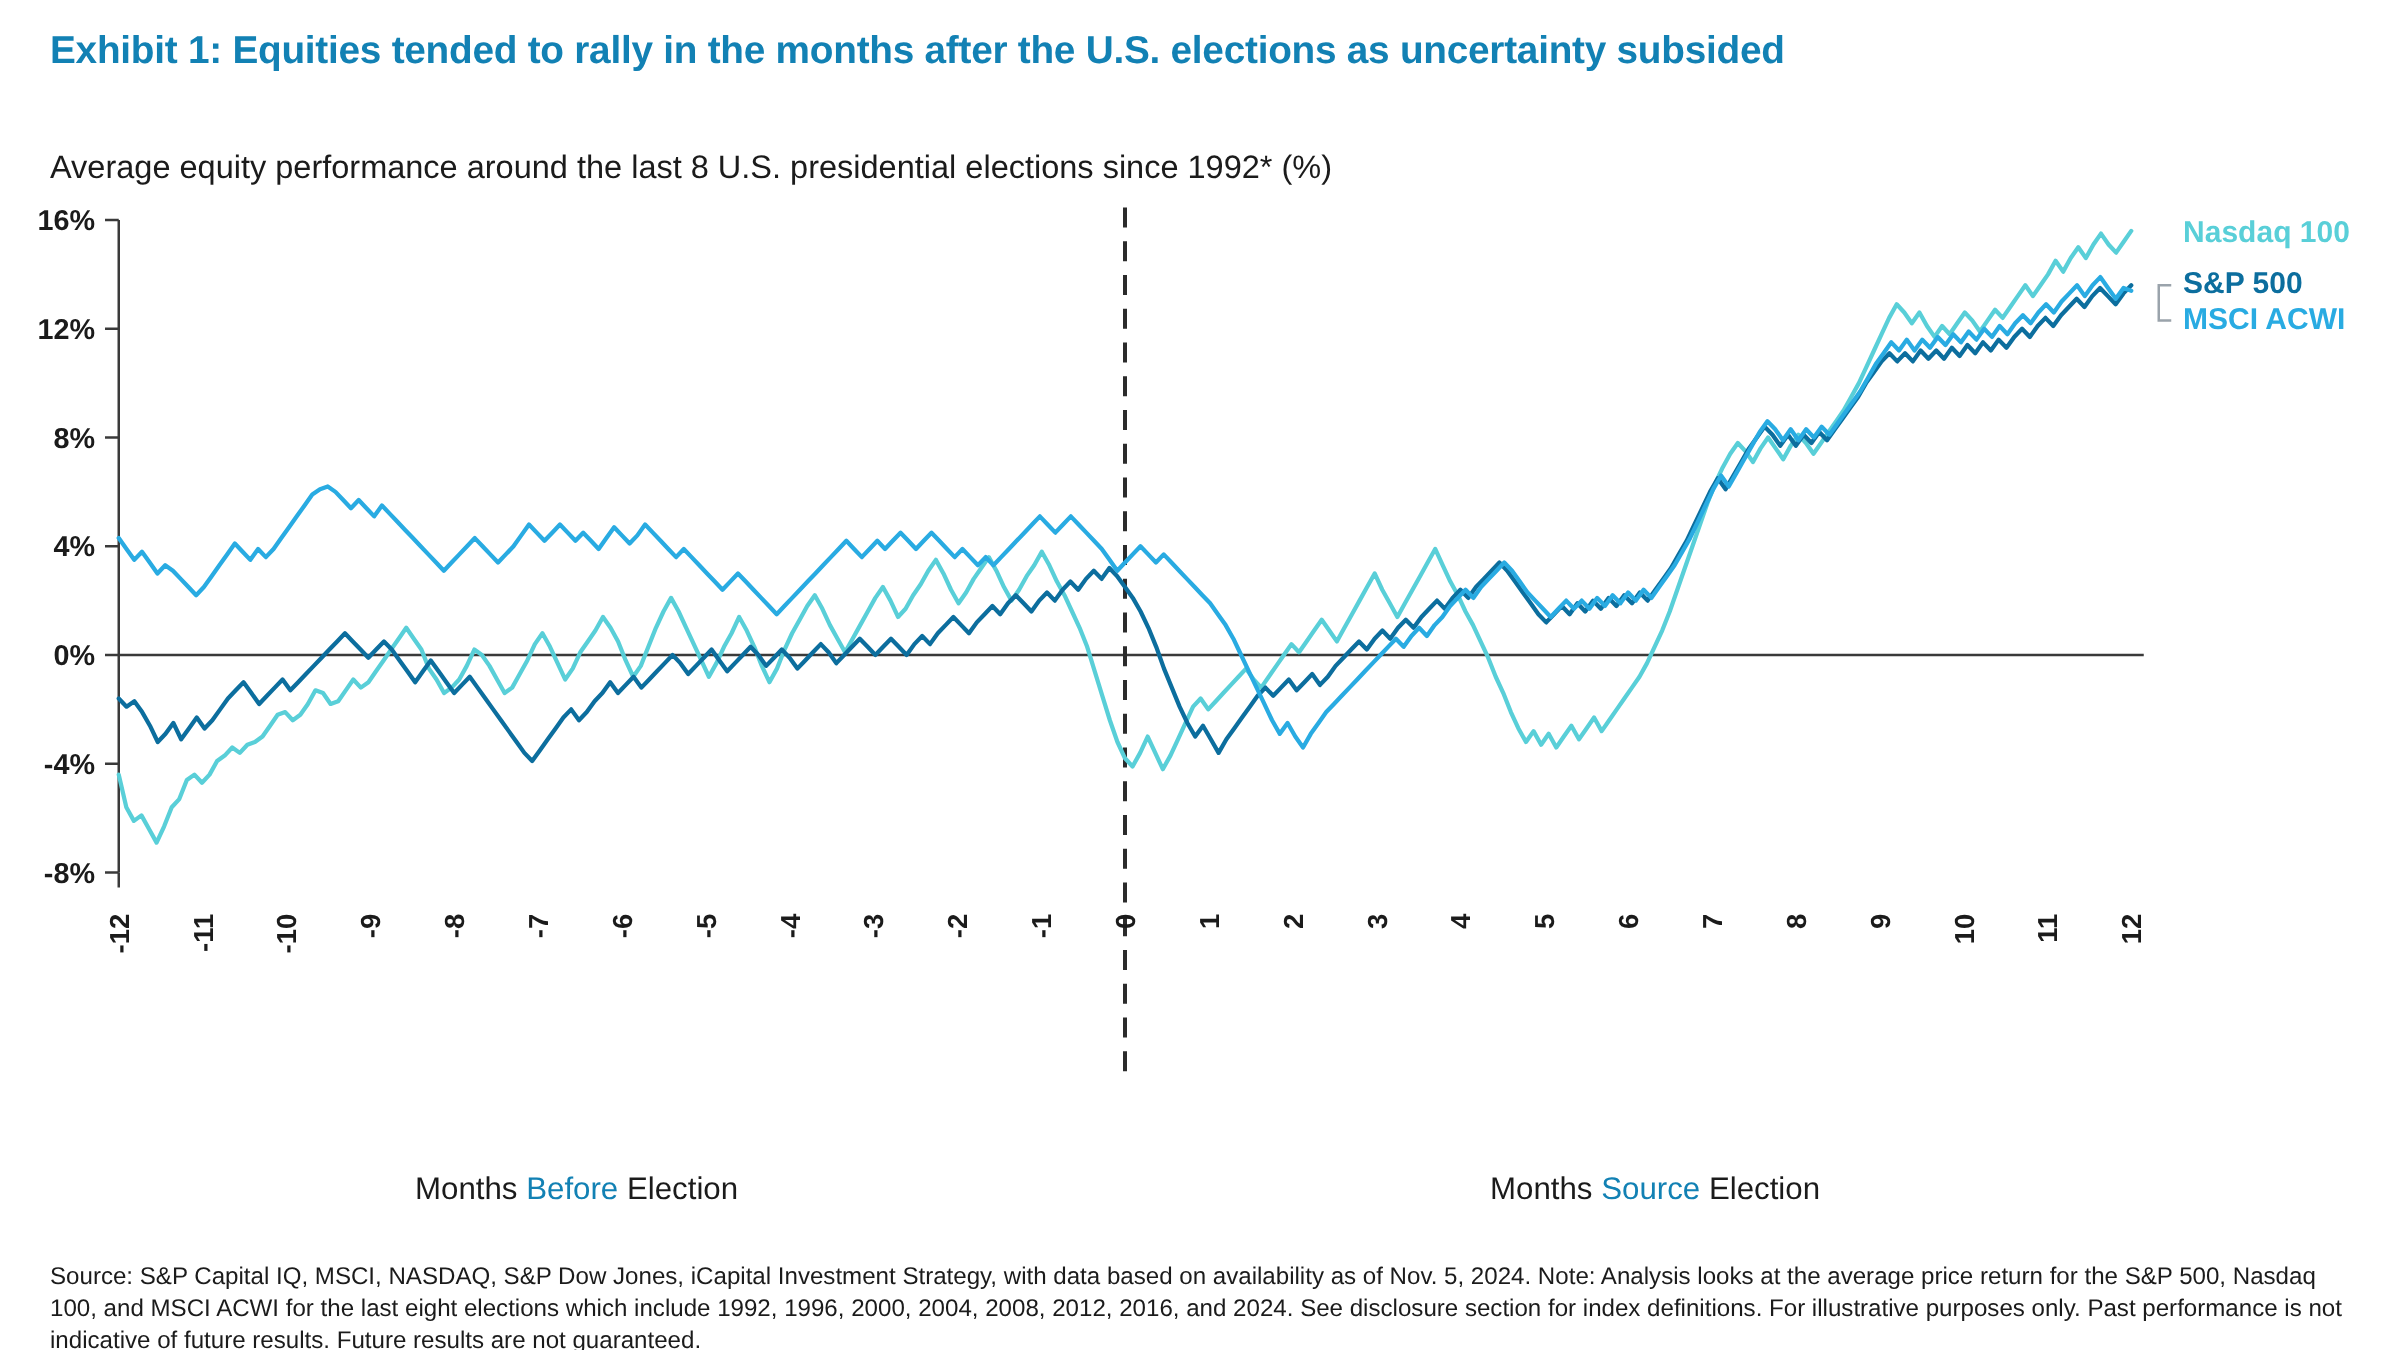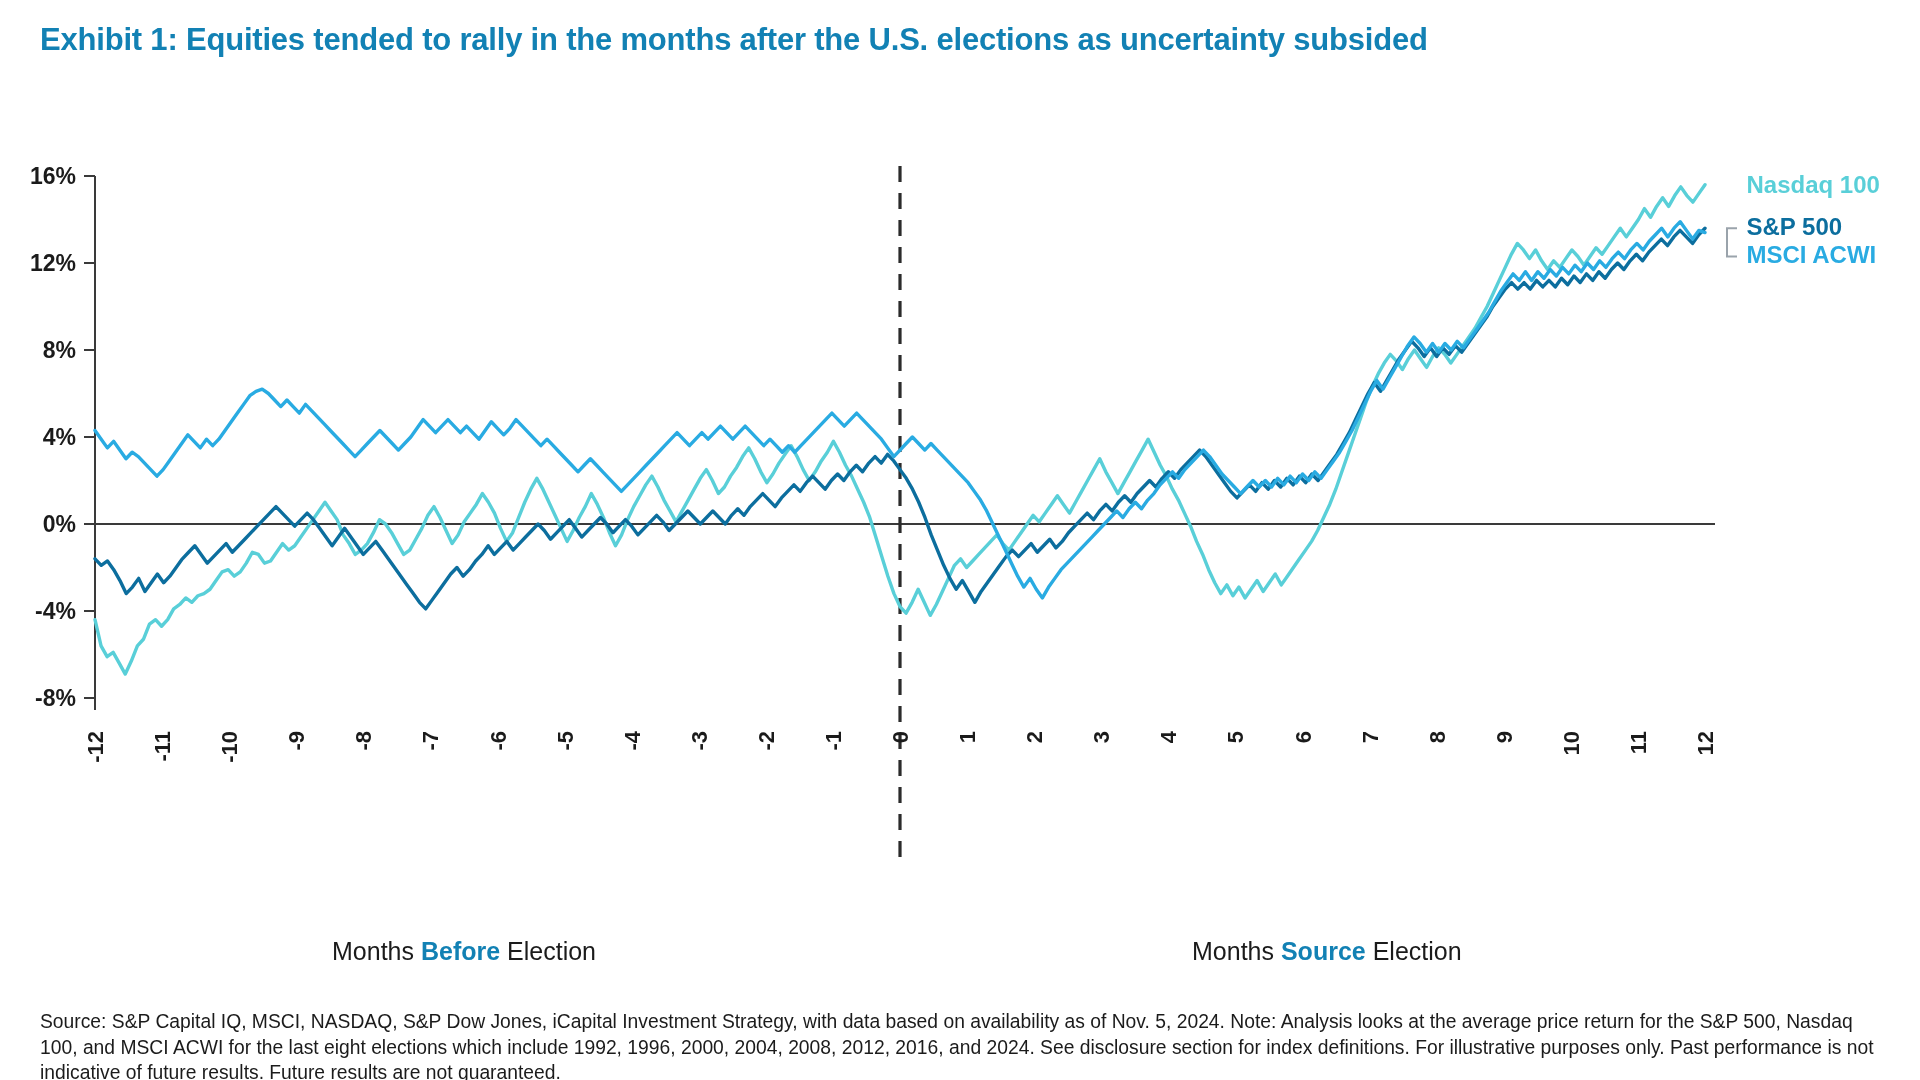--- a/index.html
+++ b/index.html
@@ -59,41 +59,42 @@
     font-weight:bold;
     font-family:"Liberation Sans", sans-serif;
     dominant-baseline:middle;
   }
   .axis-caption{
     position:absolute;
     font-size:25px;
     color:#1b1b1b;
     white-space:nowrap;
   }
-  .axis-caption .hl{ color:#1281b4;font-weight:bold; }
+  .axis-caption .hl{ color:#1281b4; }
   #cap-before{ left:332px; top:937px; }
   #cap-after{  left:1192px; top:937px; }
 
   .footnote{
     position:absolute;
     left:40px; top:977px;
     width:1852px;
     font-size:19.3px;
     line-height:25.5px;
     color:#1b1b1b;
     text-align:left;
     margin-top:32px;
   }
 </style>
 </head>
 <body>
 
 <div id="exhibit">
 
   <div class="title">Exhibit 1: Equities tended to rally in the months after the U.S. elections as uncertainty subsided</div>
+  <div class="subtitle">Average equity performance around the last 8 U.S. presidential elections since 1992* (%)</div>
 
   <div class="plot-wrap">
     <svg class="chart" id="chart-svg" width="1920" height="780">
         <line x1="95" y1="26" x2="95" y2="548" stroke="#3a3a3a" stroke-width="2"></line>
         <line x1="84" y1="548" x2="95" y2="548" stroke="#3a3a3a" stroke-width="2"></line>
         <text x="76" y="556" class="ytick-label">-8%</text>
         <line x1="84" y1="461" x2="95" y2="461" stroke="#3a3a3a" stroke-width="2"></line>
         <text x="76" y="469" class="ytick-label">-4%</text>
         <line x1="84" y1="374" x2="95" y2="374" stroke="#3a3a3a" stroke-width="2"></line>
         <text x="76" y="382" class="ytick-label">0%</text>

